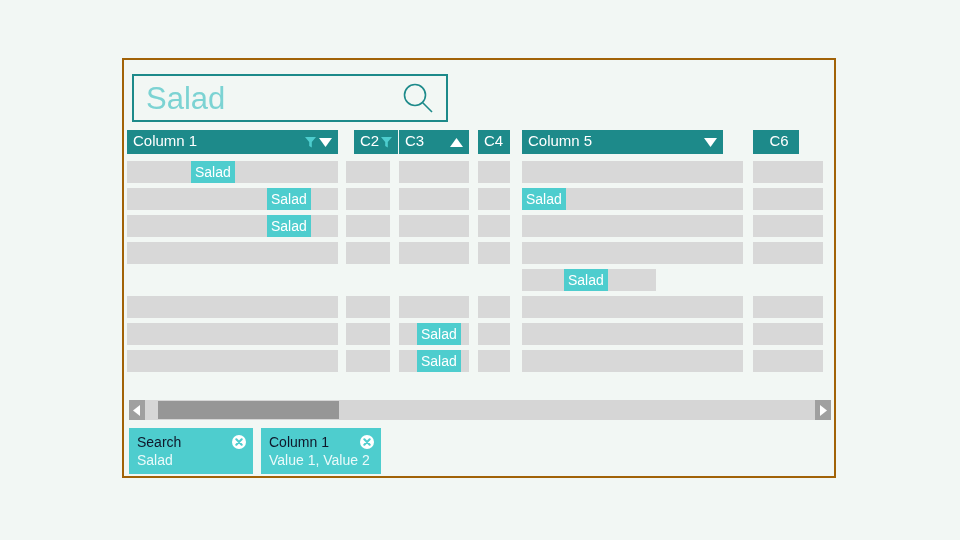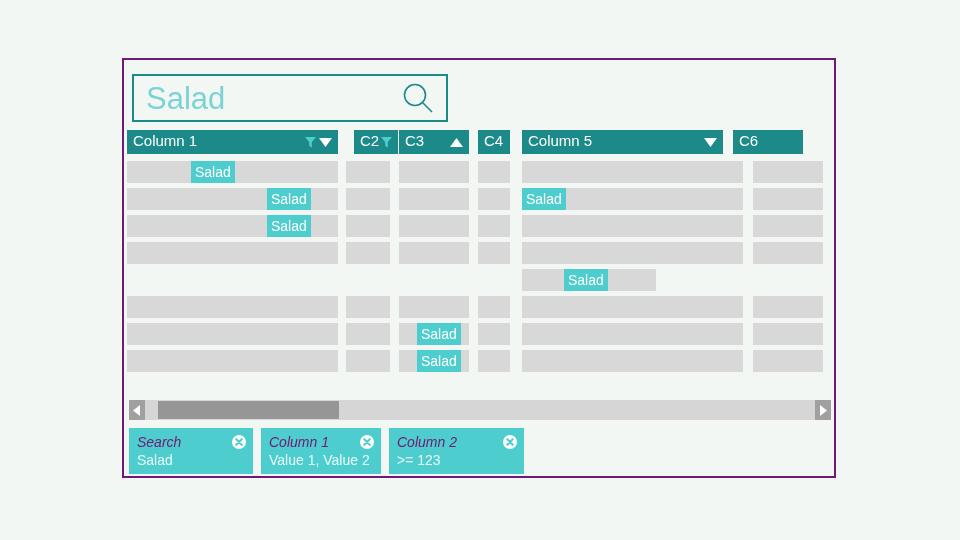--- a/index.html
+++ b/index.html
@@ -14,21 +14,21 @@
     overflow: hidden;
   }
 
   
   #app-frame {
     position: absolute;
     left: 122px;
     top: 58px;
     width: 714px;
     height: 420px;
-    border: 2px solid #701a75;
+    border: 2px solid #a16207;
     background: #f2f7f4;
     box-sizing: border-box;
   }
 
   
   #search-bar {
     position: absolute;
     left: 8px;
     top: 14px;
     width: 316px;
@@ -173,24 +173,23 @@
     position: relative;
     height: 46px;
     background: #4ecdce;
     color: #ffffff;
     box-sizing: border-box;
     padding: 5px 8px 0 8px;
   }
   .chip-title {
     font-size: 14px;
     line-height: 18px;
-    color: #701a75;
+    color: #0f172a;
     padding-right: 26px;
     white-space: nowrap;
-    font-style: italic;
   }
   .chip-value {
     font-size: 14px;
     line-height: 18px;
     color: #eafafa;
     white-space: nowrap;
   }
   .chip-close {
     position: absolute;
     right: 7px;
@@ -243,21 +242,21 @@
             </span>
           </span></div>
         <div class="cell" style="left: 351px; width: 32px;"><span class="hdr-label">C4</span></div>
         <div class="cell" style="left: 395px; width: 201px;"><span class="hdr-label">Column 5</span><span class="hdr-icons">
             <span>
               <svg class="tri-icon" width="13" height="9" viewBox="0 0 13 9">
                 <polygon points="0,0 13,0 6.5,9" fill="#ffffff"></polygon>
               </svg>
             </span>
           </span></div>
-        <div class="cell" style="left: 606px; width: 70px;"><span class="hdr-label">C6</span></div>
+        <div class="cell" style="left: 626px; width: 46px; text-align: center;"><span class="hdr-label">C6</span></div>
       </div>
     <div id="body-rows">
         <div class="table-row" style="top: 31px;">
           <div class="cell" style="left: 0px; width: 211px;">
             <span class="match" style="left: 64px;">Salad</span>
           </div>
           <div class="cell" style="left: 219px; width: 44px;"></div>
           <div class="cell" style="left: 272px; width: 70px;"></div>
           <div class="cell" style="left: 351px; width: 32px;"></div>
           <div class="cell" style="left: 395px; width: 221px;"></div>
@@ -353,23 +352,15 @@
           </svg></span>
       </div>
       <div class="chip" style="width: 120px;">
         <div class="chip-title">Column 1</div>
         <div class="chip-value">Value 1, Value 2</div>
         <span class="chip-close"><svg width="14" height="14" viewBox="0 0 14 14">
             <circle cx="7" cy="7" r="7" fill="#ffffff"></circle>
             <path d="M4.3 4.3 L9.7 9.7 M9.7 4.3 L4.3 9.7" stroke="#4ecdce" stroke-width="2.1" stroke-linecap="round"></path>
           </svg></span>
       </div>
-      <div class="chip" style="width: 135px;">
-        <div class="chip-title">Column 2</div>
-        <div class="chip-value">&gt;= 123</div>
-        <span class="chip-close"><svg width="14" height="14" viewBox="0 0 14 14">
-            <circle cx="7" cy="7" r="7" fill="#ffffff"></circle>
-            <path d="M4.3 4.3 L9.7 9.7 M9.7 4.3 L4.3 9.7" stroke="#4ecdce" stroke-width="2.1" stroke-linecap="round"></path>
-          </svg></span>
-      </div>
     </div>
 
 </div>
 
 </body></html>

